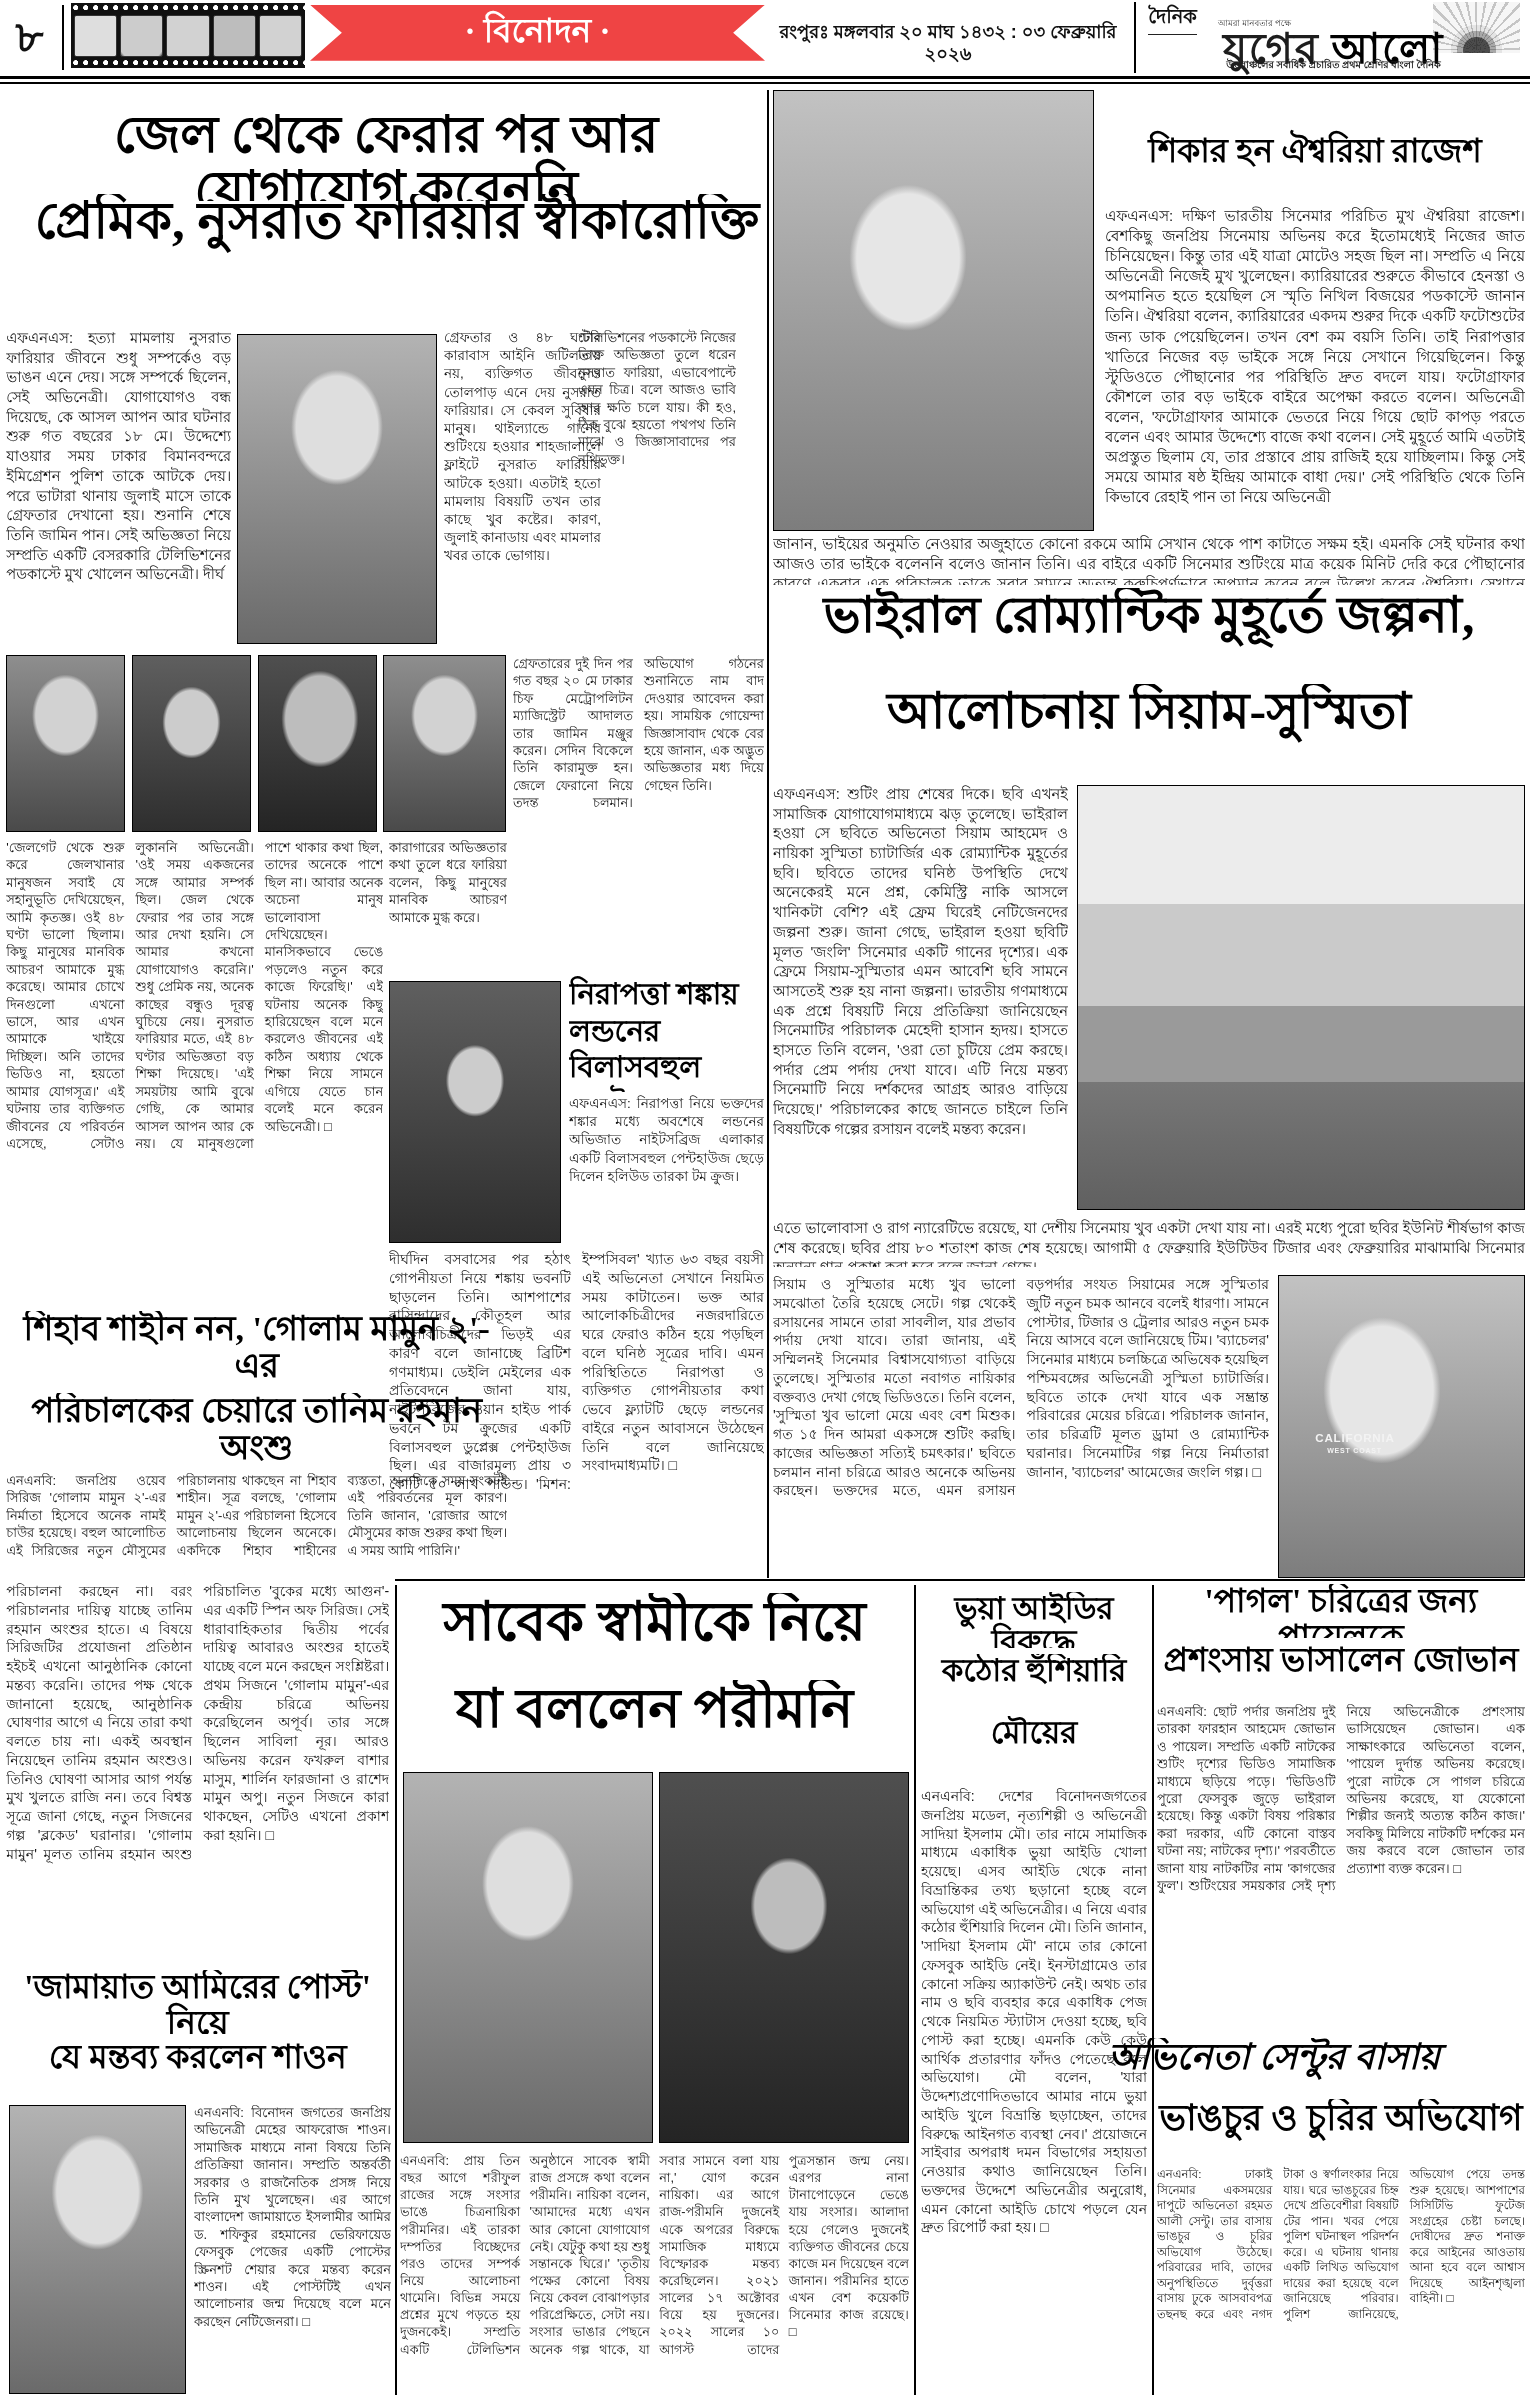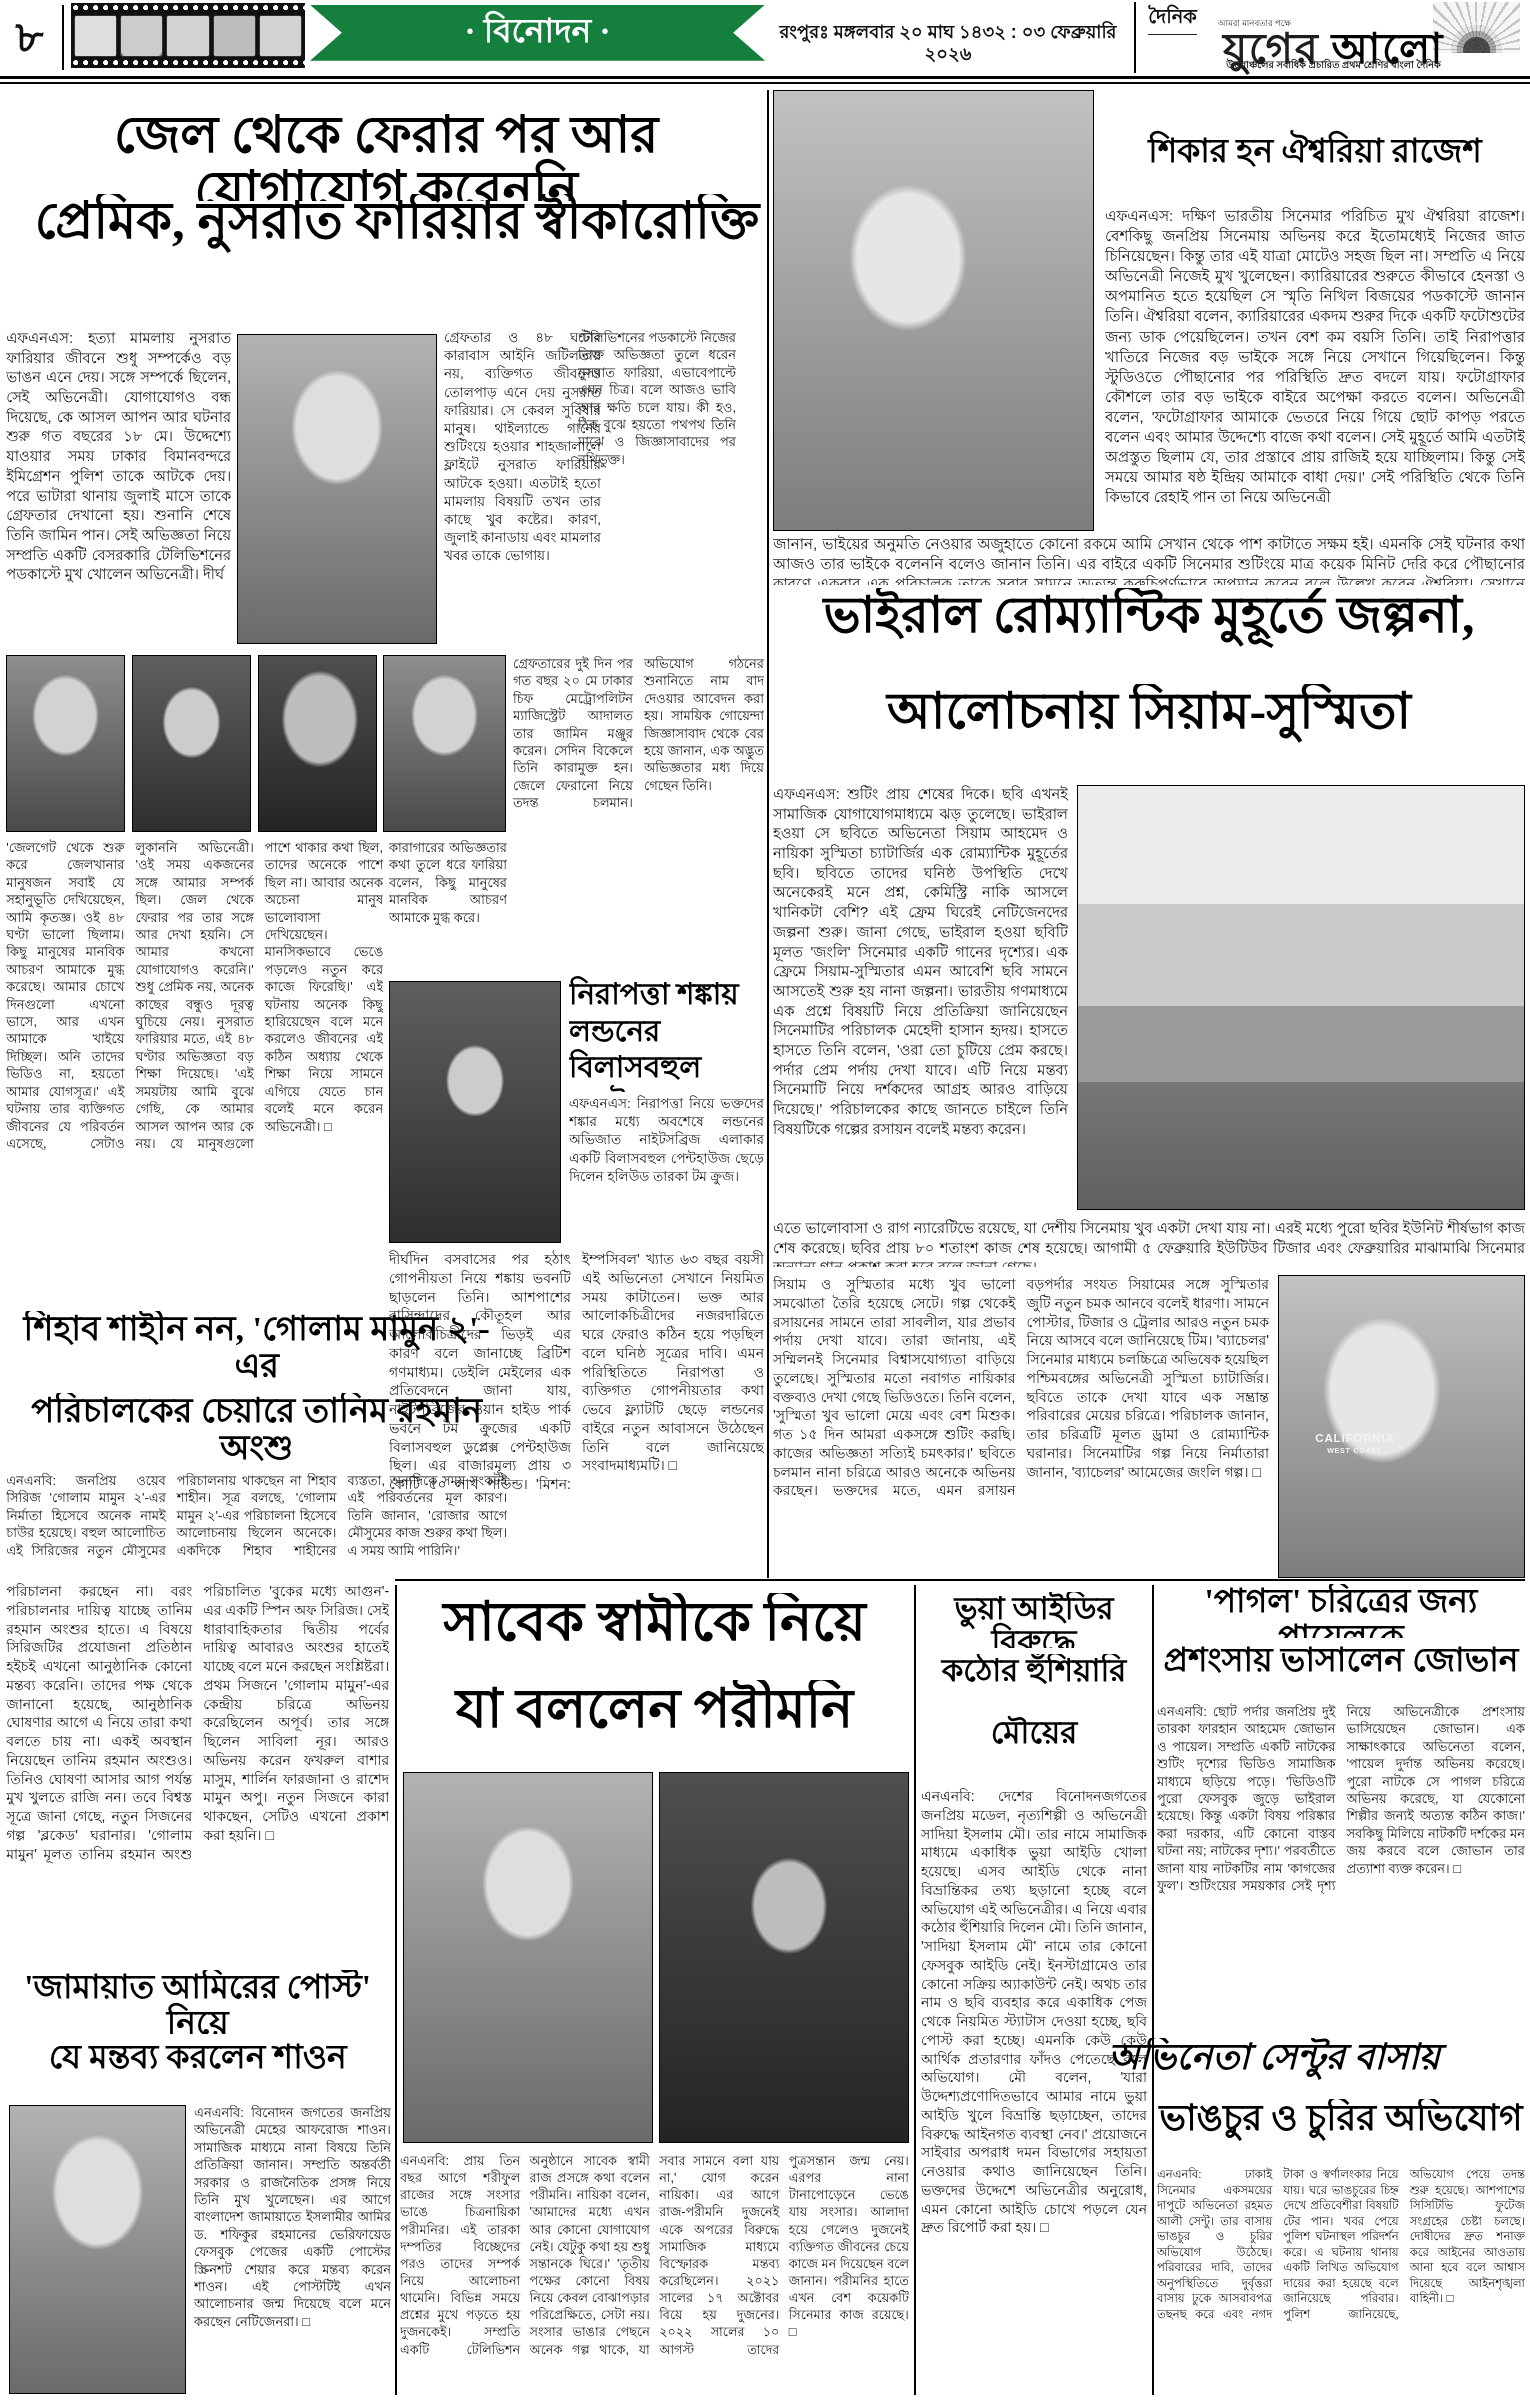--- a/index.html
+++ b/index.html
@@ -32,21 +32,21 @@
   .ph-dark{background:radial-gradient(62px 78px at 52% 36%,#bdbdbd 0 55%,rgba(0,0,0,0) 62%),linear-gradient(180deg,#4f4f4f,#242424);}
 
   
   #pagenum{left:15.5px;top:4.7px;width:45px;height:68px;font-size:43px;font-weight:bold;font-family:"Liberation Serif",serif;}
   #filmstrip{left:71px;top:3.1px;width:234px;height:65px;background:#101010;}
   .sprocket{position:absolute;left:0;width:100%;height:10px;background-color:#101010;
     background-image:radial-gradient(circle at 4.7px 4.7px,#fff 2.3px,rgba(0,0,0,0) 2.8px);
     background-size:10px 10px;background-repeat:repeat-x;}
   #filmcells{position:absolute;left:3.1px;top:11.6px;right:3.1px;bottom:11.6px;display:flex;gap:3.1px;}
   .fcell{flex:1;border-radius:2.3px;border:0.8px solid #333;}
-  #ribbon{left:310px;top:4.7px;width:455px;height:56px;background:#15803d;
+  #ribbon{left:310px;top:4.7px;width:455px;height:56px;background:#ef4444;
     clip-path:polygon(0% 0%,100% 0%,93% 50%,100% 100%,0% 100%,7% 50%);
     display:flex;align-items:center;justify-content:center;}
   #ribbon span{color:#fff;font-size:33px;font-weight:bold;font-family:"Liberation Serif",serif;}
   #dateline{left:769px;top:22px;width:358px;height:43px;font-size:18px;font-weight:bold;text-align:center;line-height:1.2;}
   #logo{left:1142px;top:1.6px;width:383px;height:54px;}
   #logo .daily{position:absolute;left:6.2px;top:0px;font-size:19.4px;font-weight:bold;border-bottom:1.6px solid #222;padding-bottom:0.8px;}
   #logo .motto{position:absolute;left:76px;top:15.5px;font-size:8.5px;color:#333;}
   #logo .sun{position:absolute;right:4.7px;top:0px;width:87px;height:51px;overflow:hidden;
     background:
       repeating-conic-gradient(from -90deg at 50% 95%, rgba(0,0,0,0.20) 0 3deg, rgba(0,0,0,0) 3deg 11deg),

